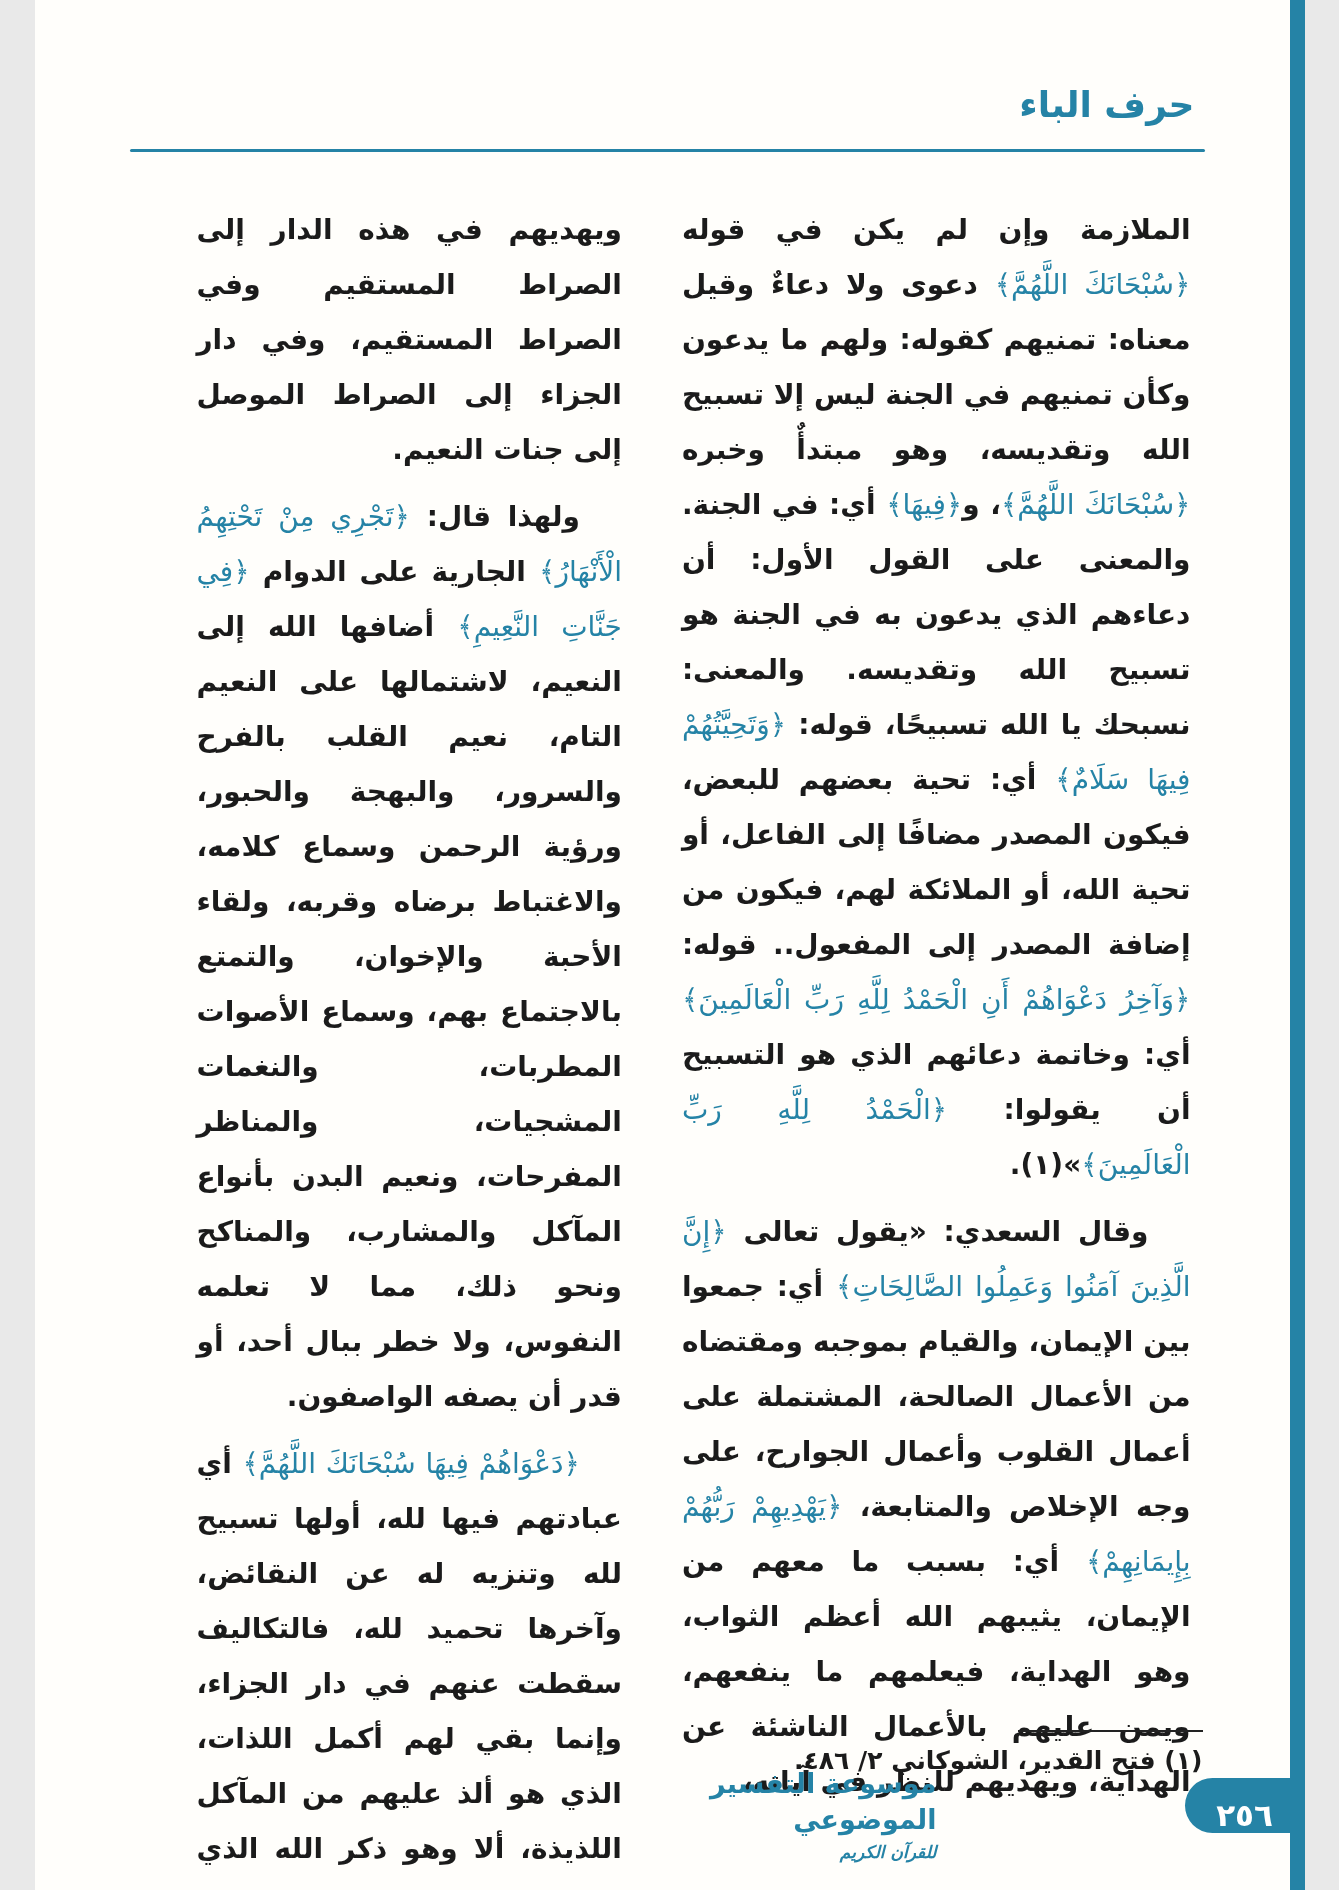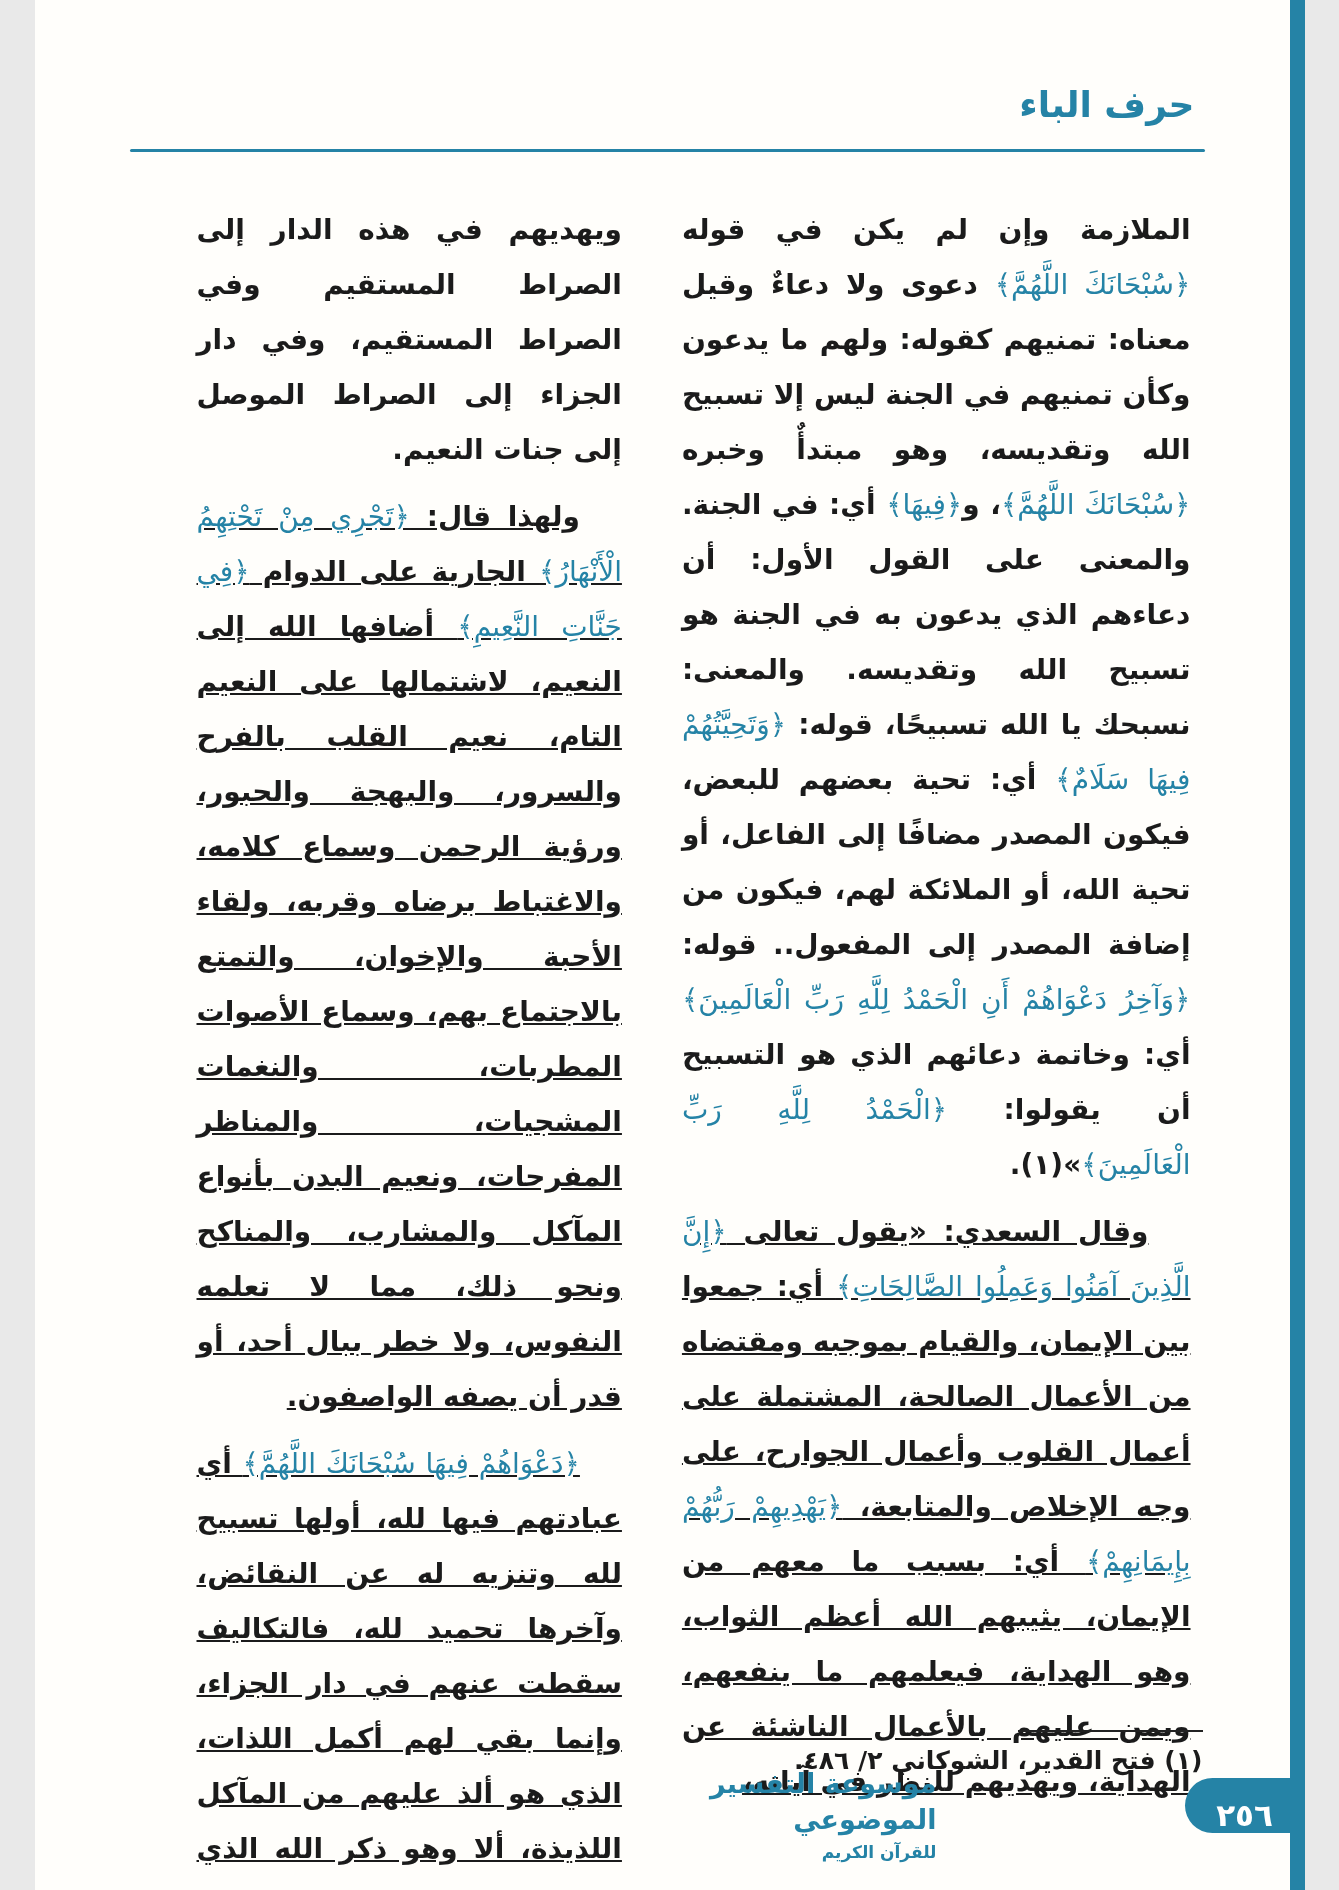--- a/index.html
+++ b/index.html
@@ -54,21 +54,21 @@
     text-align: justify;
     color: #1b1b1b;
     font-size: 28px;
     line-height: 55px;
     font-weight: 700;
   }
   .col-right { width: 570px; }
   .col-left  { width: 481px; }
 
   .para { margin: 12px; }
-  .para:not(.no-indent) { text-indent: 42px; text-decoration: underline; }
+  .para:not(.no-indent) { text-indent: 42px; }
 
   .quran {
     color: var(--accent);
     font-weight: 400;
   }
 
   .footnote-block {
     position: absolute;
     top: 1730px; right: 102px;
     width: 570px;
@@ -94,20 +94,21 @@
   }
   .logo-line1 {
     font-size: 27px;
     font-weight: bold;
     line-height: 36px;
   }
   .logo-line2 {
     font-size: 17px;
     margin-top: 4px;
     font-weight: bold;
+    font-style: italic;
   }
 
   .page-number {
     position: absolute;
     top: 1778px; right: 0;
     width: 120px; height: 55px;
     background: var(--accent);
     border-radius: 32px 0 0 32px;
     display: flex;
     align-items: flex-end;

